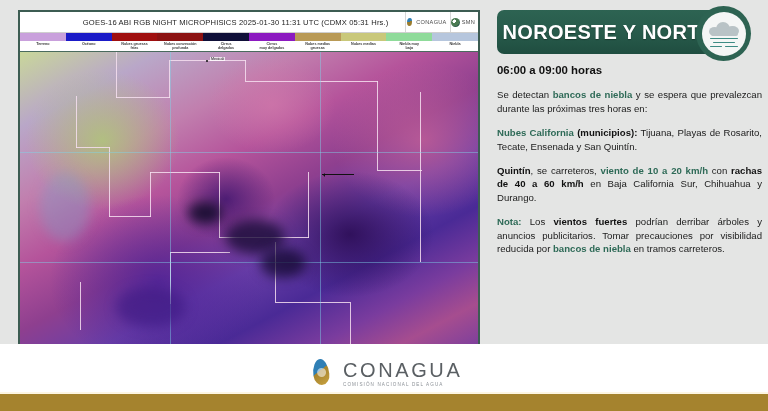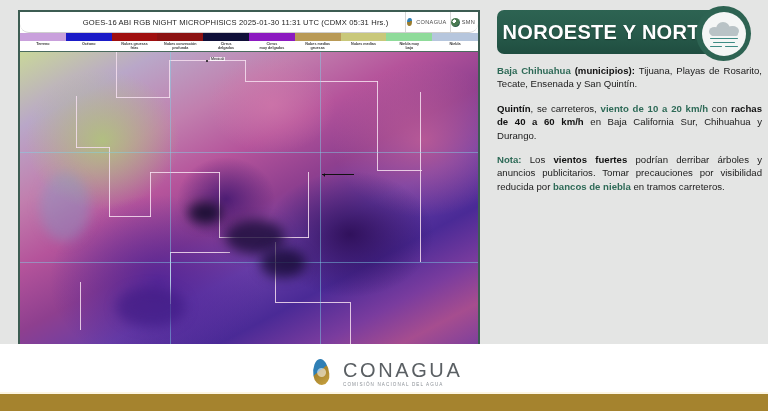--- a/index.html
+++ b/index.html
@@ -11,21 +11,21 @@
     position:relative;
   }
 
   
   #left-panel{
     position:absolute;left:18px;top:10px;width:462px;height:334px;
     border:2px solid #3c5c52;box-sizing:border-box;background:#fff;
   }
   #sat-titlebar{
     height:20px;background:#ffffff;border-bottom:1px solid #cfcfcf;
-    display:flex;align-items:center;position:relative;border-radius:9px;
+    display:flex;align-items:center;position:relative;
   }
   #sat-title{
     flex:1;text-align:center;font-size:7.6px;letter-spacing:.15px;
     color:#1d1d1d;white-space:nowrap;padding-left:46px;
   }
   .brandmark{
     display:flex;align-items:center;gap:2px;padding-right:3px;
     border-left:1px solid #d6d6d6;height:100%;
   }
   .brandmark .bm-txt{font-size:5.6px;color:#4b4b4b;letter-spacing:.3px;}
@@ -250,22 +250,24 @@
         <b style="left:2px;top:10px;width:27px;height:4px;border-radius:3px;"></b>
       </span>
       <i class="fog-line" style="left:8px;top:26px;width:28px;"></i>
       <i class="fog-line" style="left:11px;top:30px;width:22px;"></i>
       <i class="fog-line" style="left:8px;top:34px;width:12px;"></i>
       <i class="fog-line" style="left:23px;top:34px;width:13px;"></i>
     </div>
   </div>
 
   <div id="forecast-body">
+    <p id="time-range">06:00 a 09:00 horas</p>
     <div id="paragraph-host">
-        <p><span class="g">Baja Chihuahua</span><span class="b"> (municipios):</span><span> Tijuana, Playas de Rosarito, Tecate, Ensenada y San Quintín.</span></p>
+        <p><span>Se detectan </span><span class="g">bancos de  niebla</span><span> y se espera que prevalezcan durante las próximas tres horas en:</span></p>
+        <p><span class="g">Nubes California</span><span class="b"> (municipios):</span><span> Tijuana, Playas de Rosarito, Tecate, Ensenada y San Quintín.</span></p>
         <p><span class="b">Quintín</span><span>, se carreteros, </span><span class="g">viento de 10 a 20 km/h</span><span> con </span><span class="b">rachas de 40 a 60 km/h</span><span> en Baja California Sur, Chihuahua y Durango.</span></p>
         <p><span class="g">Nota:</span><span> Los </span><span class="b">vientos fuertes</span><span> podrían derribar árboles y anuncios publicitarios. Tomar precauciones por visibilidad reducida por </span><span class="g">bancos de niebla</span><span> en tramos carreteros.</span></p>
       </div>
   </div>
 </div>
 
 <div id="footer">
   <div id="conagua-logo">
     <span id="logo-glyph">
         <span class="drop"></span>

